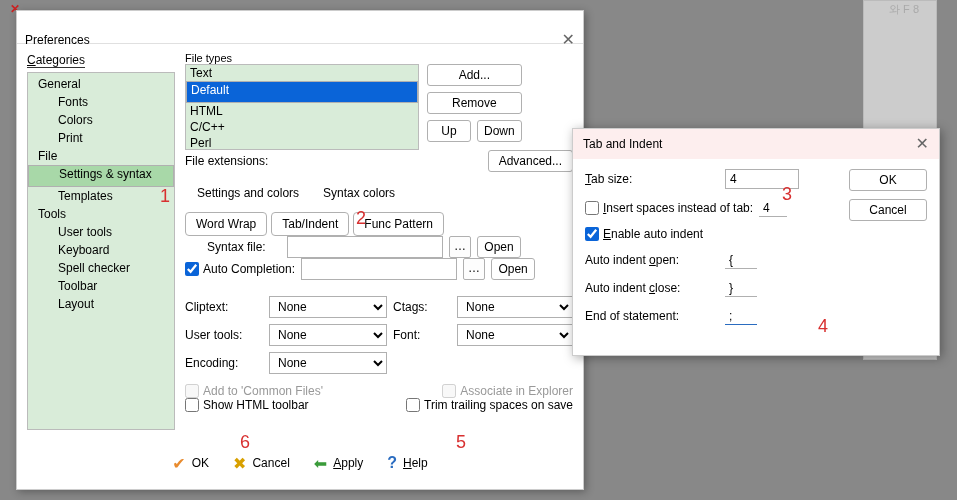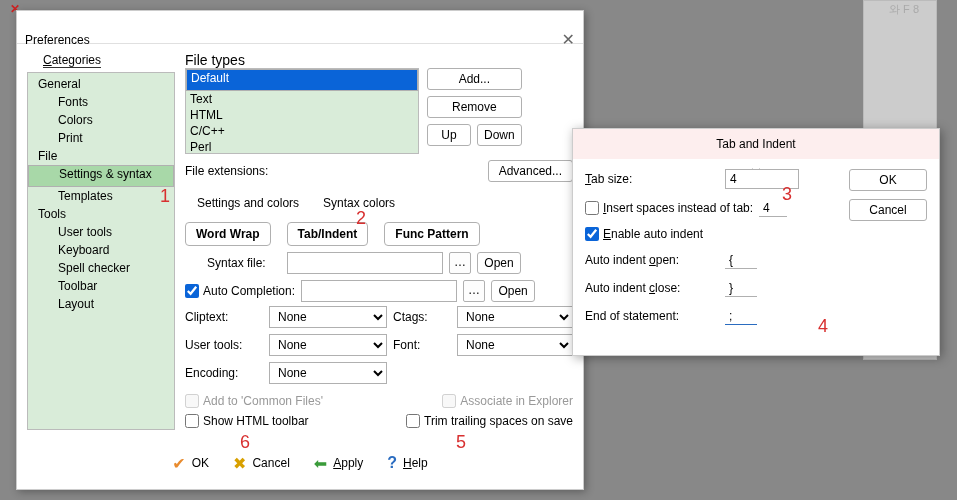--- a/index.html
+++ b/index.html
@@ -11,96 +11,96 @@
   background: #fff; border: 1px solid #ccc; box-shadow: 2px 2px 8px rgba(0,0,0,0.3);
 }
 .prefs-title {
   height: 26px; line-height: 26px; padding: 16px 8px; font-size: 13px;
   border-bottom: 1px solid #e0e0e0; display: flex; justify-content: space-between;
 }
 .prefs-title .close { cursor: pointer; color: #666; font-size: 16px; }
 .prefs-body { padding: 8px 10px 0 10px; display: flex; gap: 10px; height: 420px; }
 
 .cat-col { width: 158px; }
-.cat-label { font-size: 13px; border-bottom: 1px solid #333; display: inline-block; margin-bottom: 4px; margin-left: 16px; }
+.cat-label { font-size: 13px; border-bottom: 1px solid #333; display: inline-block; margin-bottom: 4px; }
 .cat-label span.ul { text-decoration: underline; }
 .tree {
   background: #d9ecd9; border: 1px solid #bbb; height: 358px; overflow: auto; padding: 2px 0;
 }
 .tree-item { padding: 2px 4px 2px 18px; cursor: pointer; }
 .tree-item.top { padding-left: 10px; }
 .tree-item.sub { padding-left: 30px; }
 .tree-item.sel { background: #a8d8a8; }
 
 .main-col { flex: 1; position: relative; }
-.ft-label { font-size: 14px; }
+.ft-label { font-size: 11px; }
 .ft-row { display: flex; gap: 8px; }
 .ft-list {
   width: 234px; height: 86px; background: #d9ecd9; border: 1px solid #bbb;
   overflow-y: scroll; padding: 0;
 }
 .ft-list::-webkit-scrollbar { width: 16px; }
 .ft-list::-webkit-scrollbar-thumb { background: #ccc; border: 1px solid #aaa; }
 .ft-item { padding: 1px 4px; }
 .ft-item.sel { background: #0a64d8; color: #fff; }
 .ft-btns { display: flex; flex-direction: column; gap: 6px; }
 .ft-btns .btnrow { display: flex; gap: 6px; }
 .btn {
   background: #fff; border: 1px solid #b0b0b0; border-radius: 3px;
   padding: 3px 10px; min-width: 64px; text-align: center; cursor: pointer;
   font-size: 12px;
 }
 .btn.sm { min-width: 44px; padding: 3px 6px; }
 
-.row { display: flex; align-items: center; gap: 6px; margin-top: 6px; }
+.row { display: flex; align-items: center; gap: 6px; }
 .lbl { min-width: 90px; }
 
 .tabs { display: flex; gap: 0; margin-top: 10px; }
 .tab { padding: 4px 12px; border-bottom: 2px solid transparent; cursor: pointer; }
 .tab.active { font-weight: 400; }
-.tabrow { display: flex; gap: 16px; margin-top: 6px; font-weight: bold; }
+.tabrow { display: flex; gap: 4px; margin-top: 6px; }
 .pill {
   border: 1px solid #b0b0b0; border-radius: 4px; padding: 4px 10px; background: #fff; cursor: pointer;
 }
 
 .txtinput {
   border: 1px solid #b0b0b0; padding: 2px 4px; background: #fff; height: 22px;
 }
 .sel {
   border: 1px solid #b0b0b0; padding: 1px 4px; background: #fff; height: 22px;
 }
 .dotbtn {
   border: 1px solid #b0b0b0; width: 22px; height: 22px; text-align: center; line-height: 18px;
   background: #fdfdfd; cursor: pointer; border-radius: 2px;
 }
 
 .chk { display: flex; align-items: center; gap: 4px; }
 .chk input { width: 14px; height: 14px; accent-color: #0a64d8; }
 .chk.disabled { color: #999; }
 
-.grid2 { display: grid; grid-template-columns: 78px 118px 58px 116px; gap: 6px 6px; margin-top: 4px; align-items: center; }
+.grid2 { display: grid; grid-template-columns: 78px 118px 58px 116px; gap: 6px 6px; margin-top: 16px; align-items: center; }
 
 .btnbar {
   position: absolute; left: 0; right: 0; bottom: 8px; height: 36px;
   display: flex; justify-content: center; align-items: center; gap: 24px;
 }
 .btnbar .item { display: flex; align-items: center; gap: 6px; cursor: pointer; }
 .icon-ok { color: #e88b2e; font-size: 16px; }
 .icon-cancel { color: #d8a000; font-size: 16px; }
 .icon-apply { color: #3a9b3a; font-size: 16px; }
 .icon-help { color: #2a6cc0; font-size: 16px; font-weight: bold; }
 
 
 .tabdlg {
   position: absolute; left: 572px; top: 128px; width: 368px; height: 228px;
   background: #fff; border: 1px solid #ccc; box-shadow: 2px 2px 10px rgba(0,0,0,0.35);
 }
 .tabdlg-title {
   background: #fdeeee; height: 30px; line-height: 30px; padding: 0 10px;
-  display: flex; justify-content: space-between; align-items: center; font-size: 13px; flex-direction: column;
+  display: flex; justify-content: space-between; align-items: center; font-size: 13px;
 }
 .tabdlg-title .close { color: #666; font-size: 16px; cursor: pointer; }
 .tabdlg-body { padding: 10px 12px; position: relative; }
 .tabdlg .frow { display: flex; align-items: center; gap: 10px; margin-bottom: 10px; }
 .tabdlg .frow .l { width: 130px; }
 .tabdlg .sinput { border: 1px solid #b0b0b0; width: 74px; height: 20px; padding: 1px 4px; }
 .tabdlg .tinput { border: none; border-bottom: 1px solid #b0b0b0; width: 32px; height: 18px; padding: 0 4px; }
 .tabdlg .btncol { position: absolute; right: 12px; top: 10px; display: flex; flex-direction: column; gap: 8px; }
 .tabdlg .btncol .btn { min-width: 78px; }
 
@@ -144,22 +144,22 @@
         <div class="tree-item sub">Spell checker</div>
         <div class="tree-item sub">Toolbar</div>
         <div class="tree-item sub">Layout</div>
       </div>
     </div>
 
     <div class="main-col">
       <div class="ft-label">File types</div>
       <div class="ft-row">
         <div class="ft-list">
+          <div class="ft-item">Text</div>
           <div class="ft-item sel">Default</div>
-          <div class="ft-item">Text</div>
           <div class="ft-item">HTML</div>
           <div class="ft-item">C/C++</div>
           <div class="ft-item">Perl</div>
         </div>
         <div class="ft-btns">
           <div class="btn">Add...</div>
           <div class="btn">Remove</div>
           <div class="btnrow">
             <div class="btn sm">Up</div>
             <div class="btn sm">Down</div>

